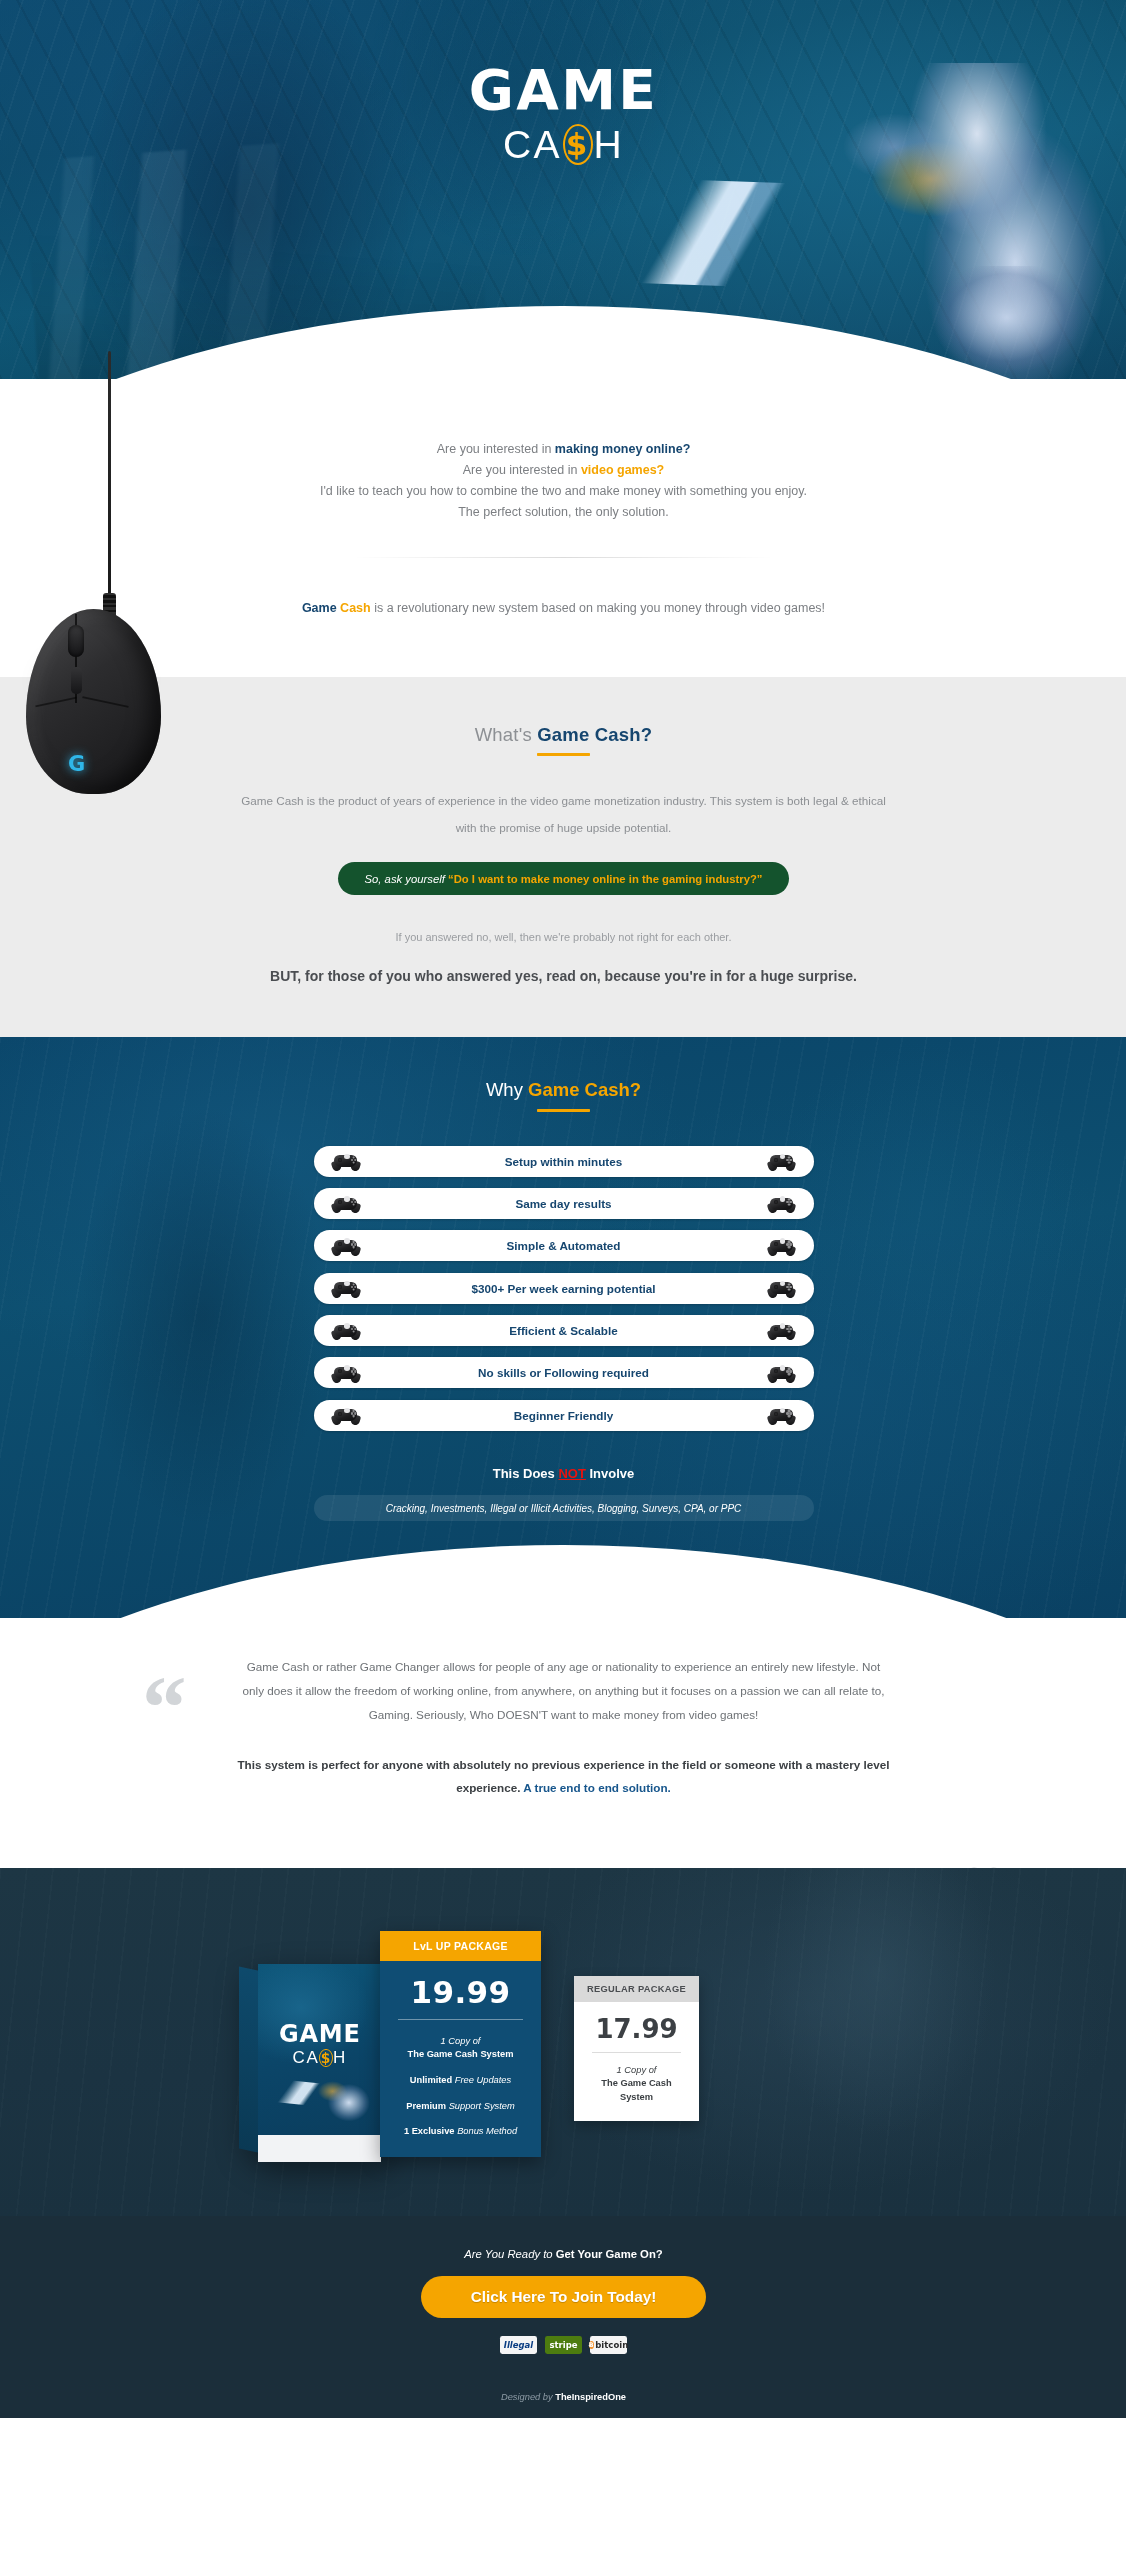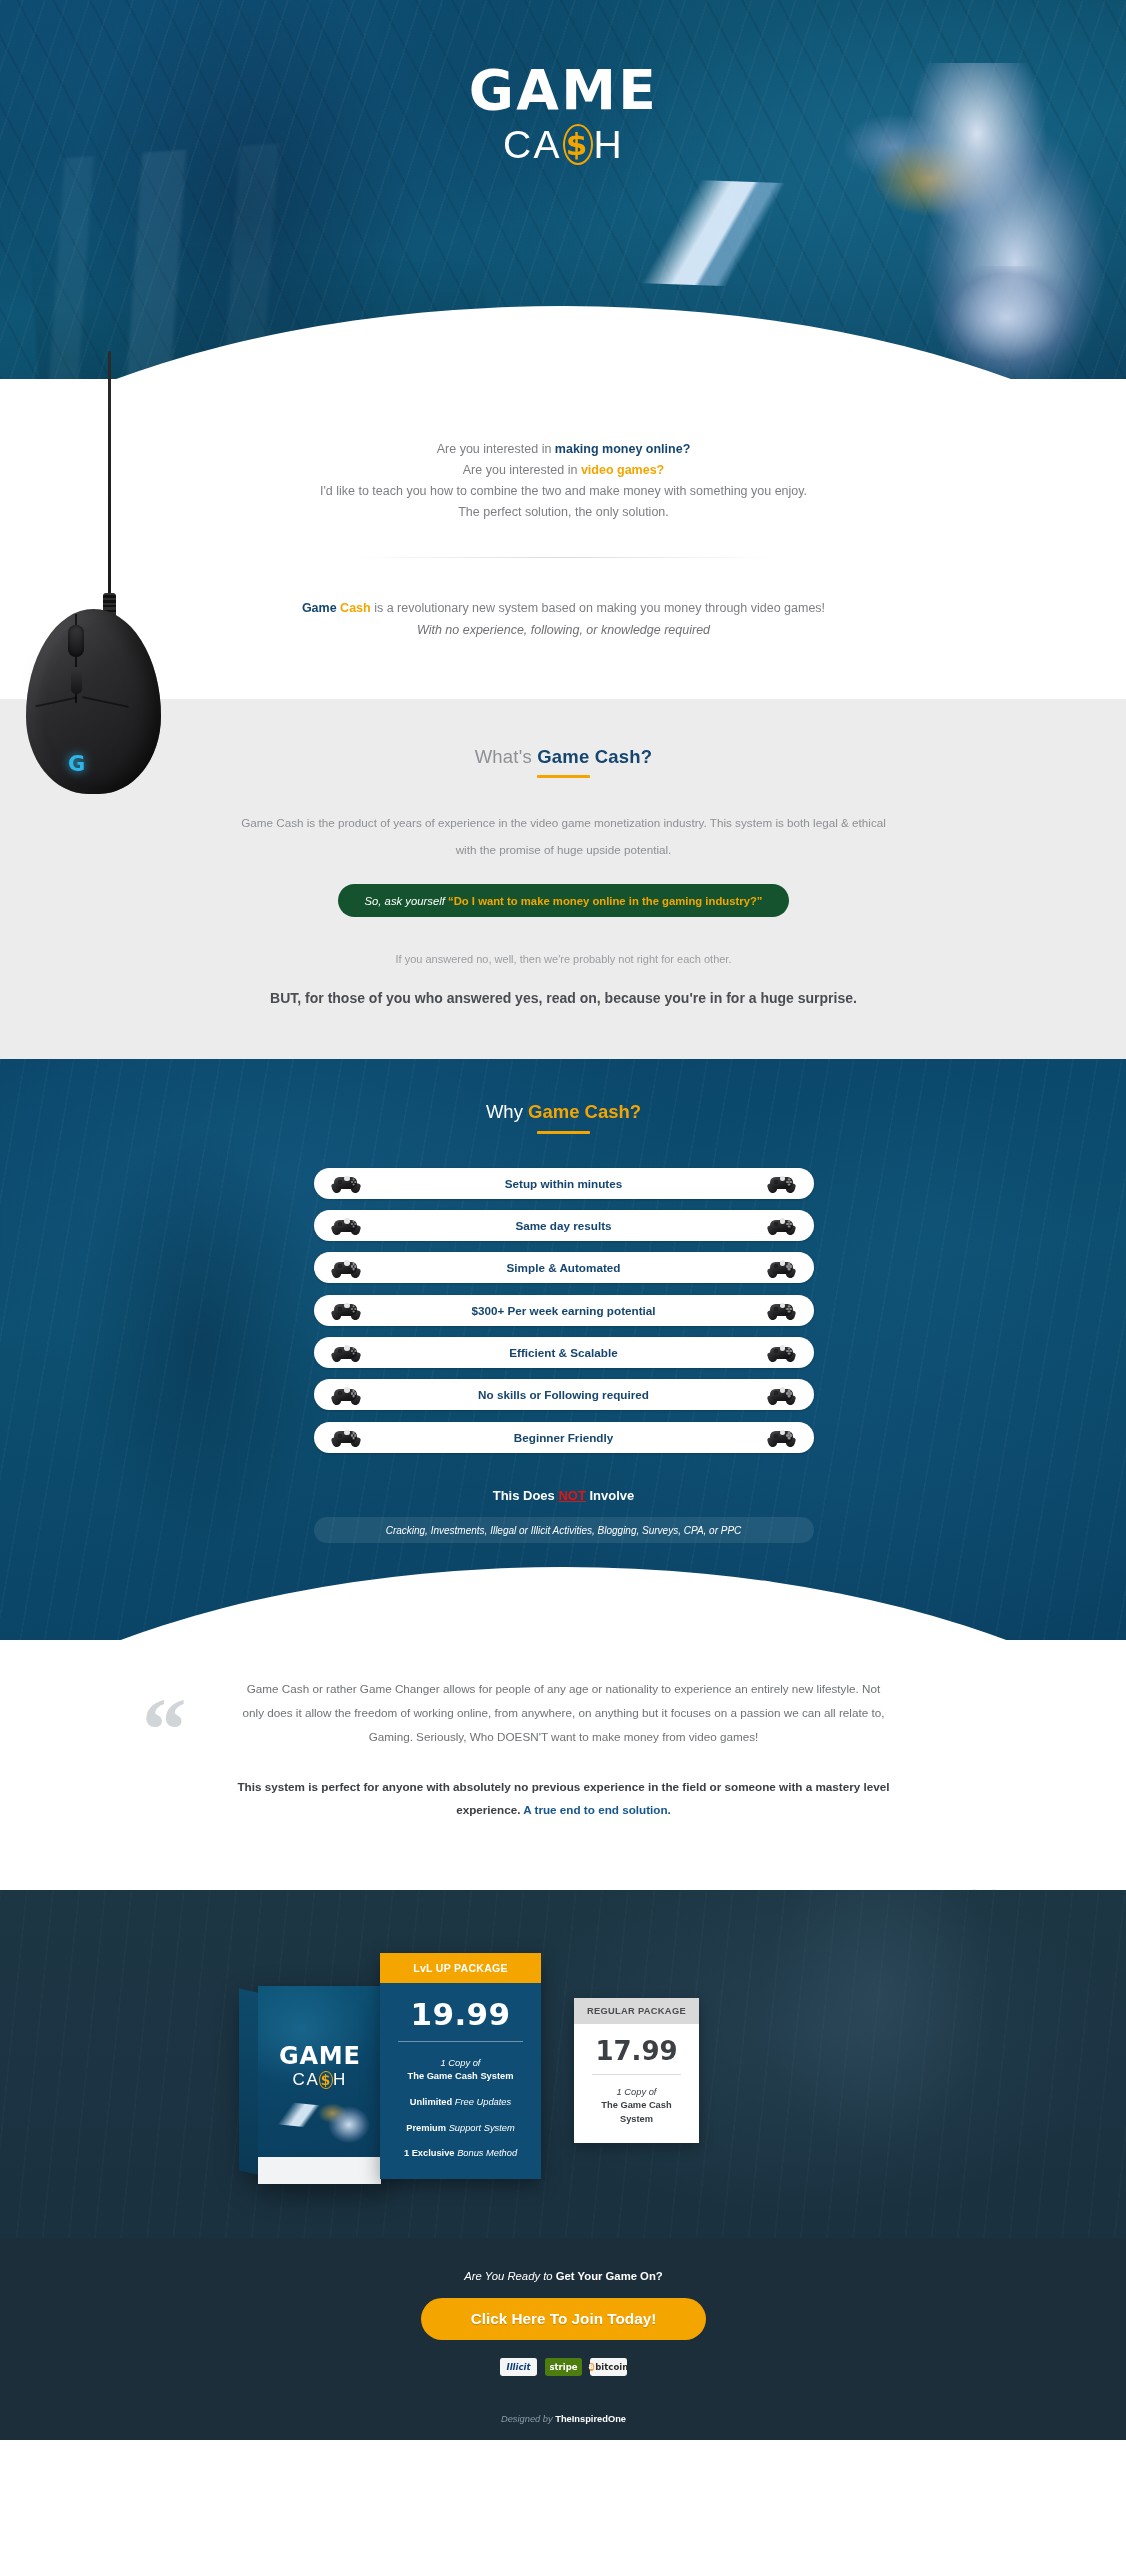--- a/index.html
+++ b/index.html
@@ -543,21 +543,20 @@
       <div>The perfect solution, the only solution.</div>
     </div>
 
     <div class="intro-div"></div>
 
     <div class="intro-rev">
       <div>
         <span class="g">Game</span>
         <span class="c">Cash</span><span> is a revolutionary new system based on making you money through video games!</span>
       </div>
-      <div class="sub">With no experience, following, or knowledge required</div>
     </div>
   </section>
 
   <section class="whats">
     <div class="sec-title">
       <span>What's </span><b>Game Cash?</b>
     </div>
     <div class="sec-underline"></div>
 
     <div class="whats-body">Game Cash is the product of years of experience in the video game monetization industry. This system is both legal &amp; ethical with the promise of huge upside potential.</div>
@@ -788,21 +787,21 @@
 
     </div>
   </section>
 
   <section class="cta">
     <div class="cta-head">
       <i>Are You Ready to </i><span>Get Your Game On?</span>
     </div>
     <button class="cta-btn">Click Here To Join Today!</button>
     <div class="pay-row">
-      <span class="pay paypal">Illicit</span>
+      <span class="pay paypal">Illegal</span>
       <span class="pay stripe">stripe</span>
       <span class="pay bitcoin">
           <span class="bdot">Ƀ</span>
           <span>bitcoin</span>
         </span>
     </div>
   </section>
 
   <footer class="credit">
     <span>Designed by </span><b>TheInspiredOne</b>

